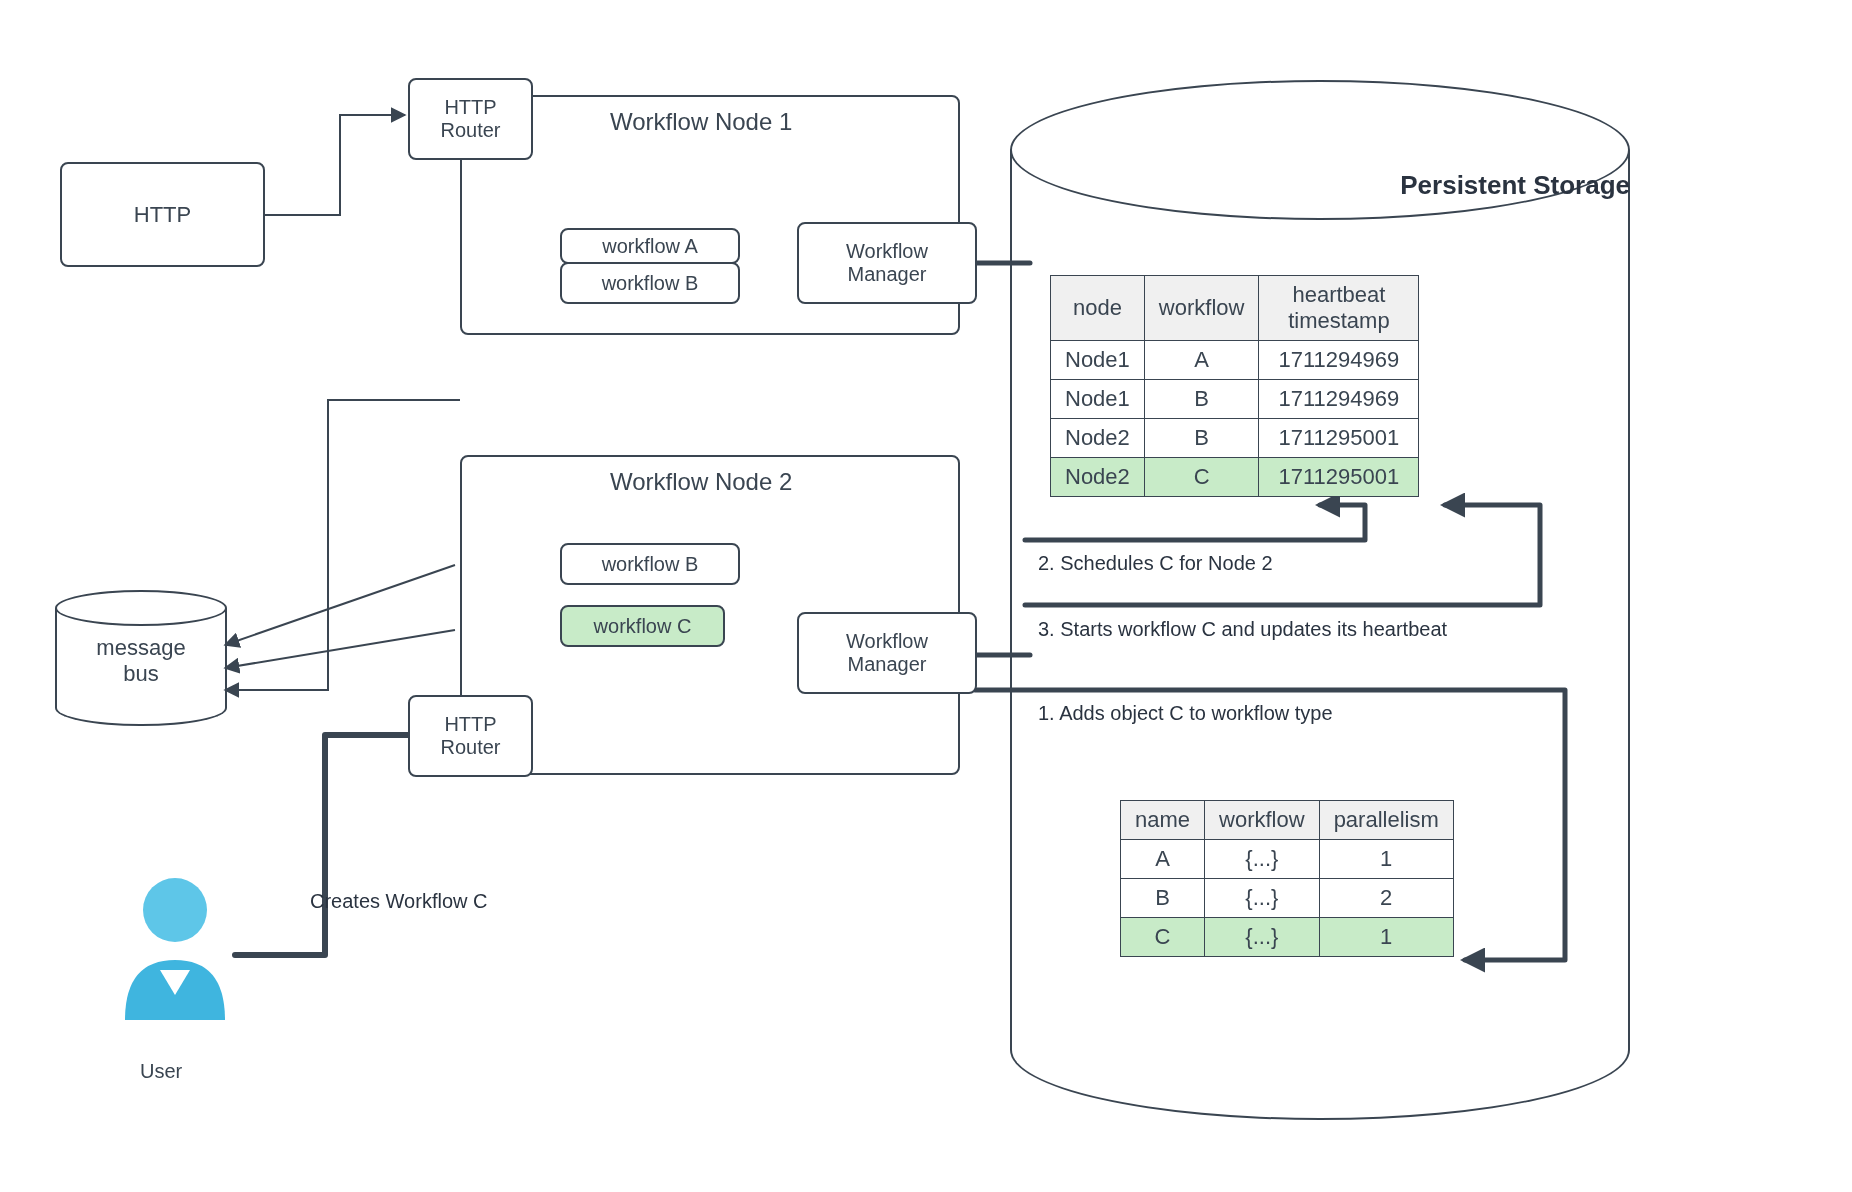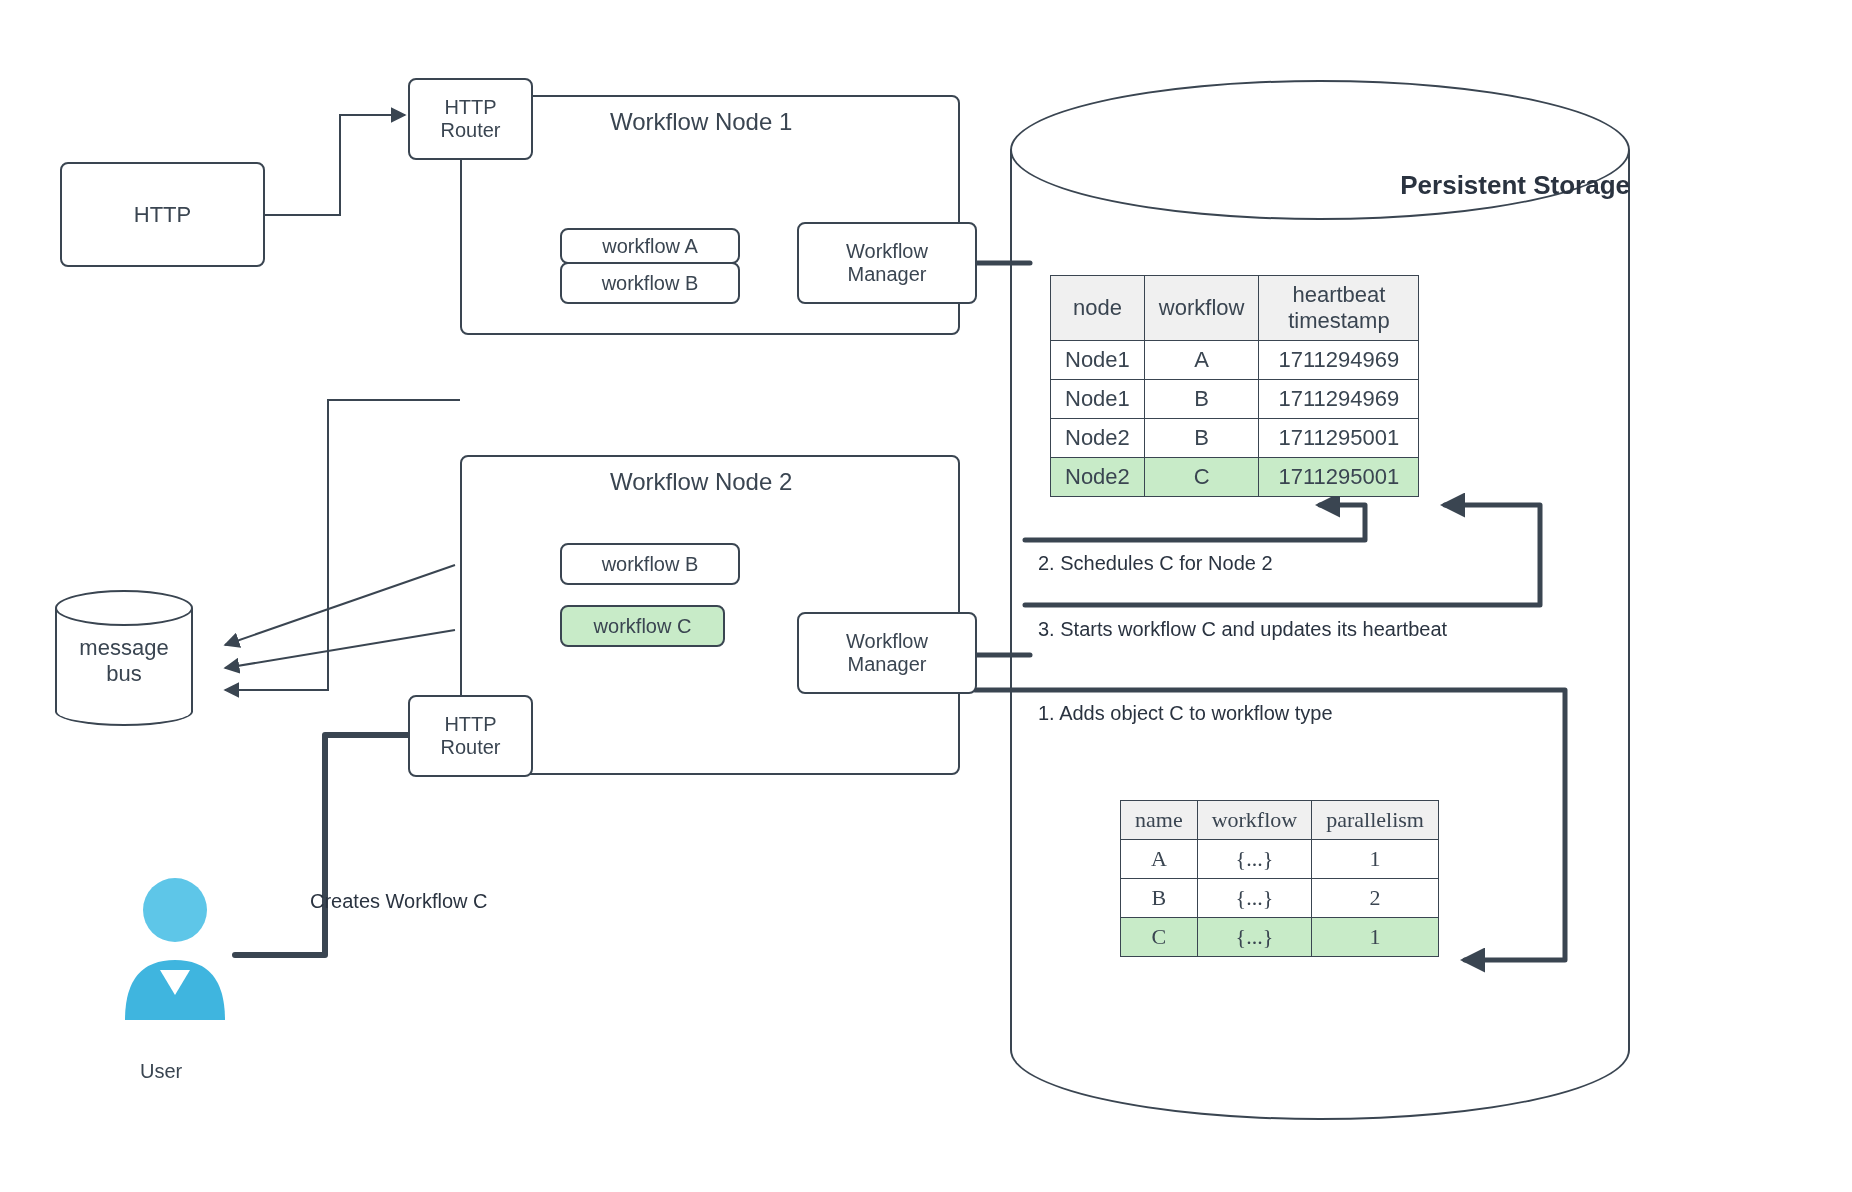--- a/index.html
+++ b/index.html
@@ -109,21 +109,21 @@
   <div class="box small" style="left:797px; top:612px; width:180px; height:82px; white-space:pre-line;">
     <span>Workflow
 Manager</span>
   </div>
 
   <div class="box small" style="left:408px; top:695px; width:125px; height:82px; white-space:pre-line;">
     <span>HTTP
 Router</span>
   </div>
 
-  <div class="cylinder" style="left:55px; top:590px; width:138px; height:135px;">
+  <div class="cylinder" style="left:55px; top:590px; width:172px; height:135px;">
     <div class="body" style="top:18px; height:100px; left:0;"></div>
     <div class="top-ellipse" style="height:36px; top:0;"></div>
     <div style="position:absolute; top:100px; width:100%; height:36px; border:2px solid #3a4551; border-top:none; border-radius:0 0 85px 85px / 0 0 18px 18px;"></div>
     <div style="position:absolute; width:100%; text-align:center; top:45px; font-size:22px; white-space:pre-line;">message
 bus</div>
   </div>
 
   <div style="position:absolute; left:1010px; top:80px; width:620px; height:1000px;">
 
     <div style="position:absolute; top:0; left:0; width:620px; height:140px; border:2px solid #3a4551; border-radius:50%; background:#fff;"></div>
@@ -159,21 +159,21 @@
         <td>1711295001</td>
       </tr>
       <tr class="hl-row">
         <td>Node2</td>
         <td>C</td>
         <td>1711295001</td>
       </tr>
     </tbody>
   </table>
 
-  <table class="table2" style="left:1120px; top:800px;font-family:Liberation Serif, serif;">
+  <table class="table2" style="left:1120px; top:800px;">
     <thead>
         <tr>
       <th>name</th>
       <th>workflow</th>
       <th>parallelism</th>
     </tr>
       </thead>
     <tbody>
       <tr>
         <td>A</td>

